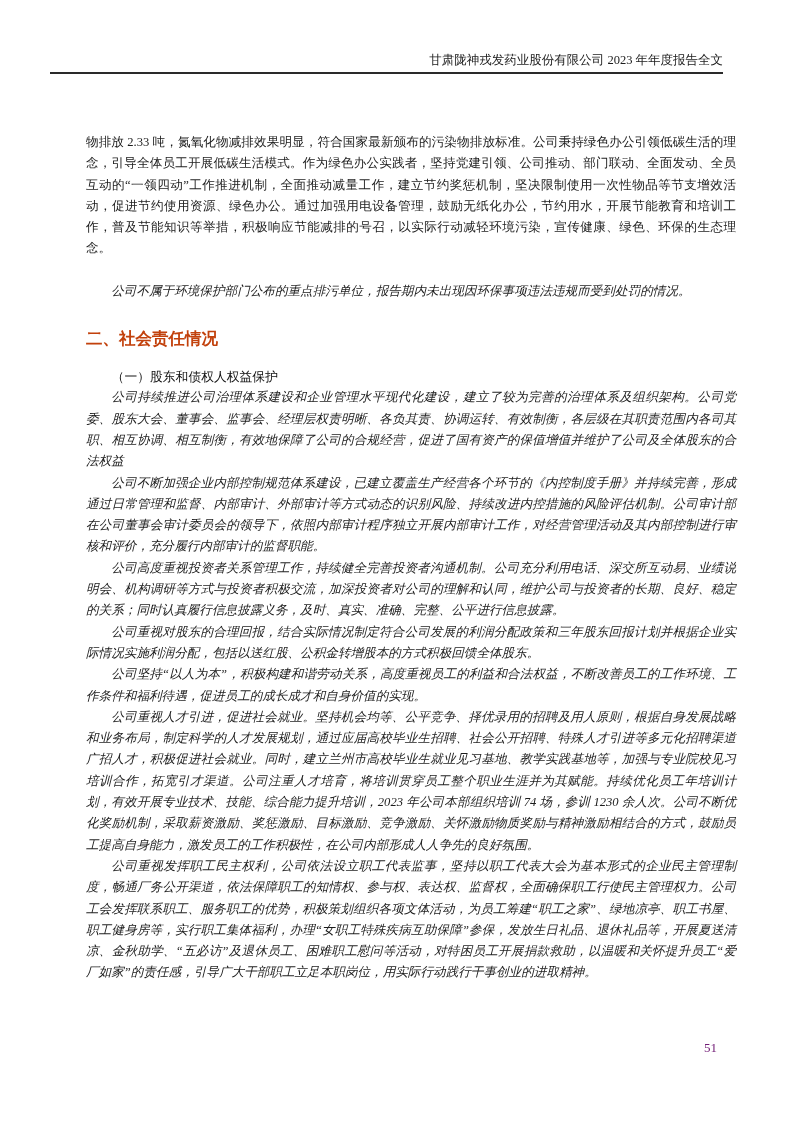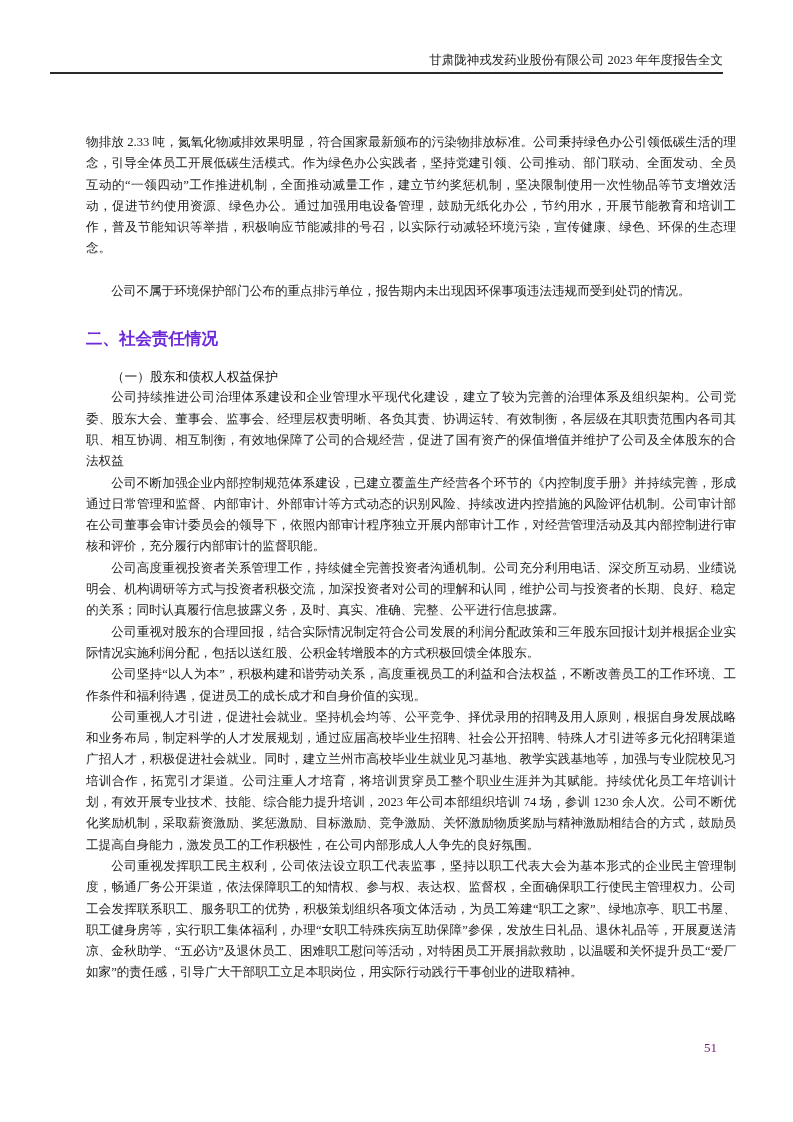--- a/index.html
+++ b/index.html
@@ -32,29 +32,29 @@
     margin-top: 36px;
   }
   .para {
     margin: 0;
     font-size: 12.6px;
     line-height: 21.3px;
     text-align: justify;
     text-justify: inter-ideograph;
     word-break: break-all;
   }
-  .indent { text-indent: 2em; }
+  .indent { text-indent: 2em; font-style: italic; }
   .sp-before { margin-top: 21px; }
   .h1 {
     margin: 25px 0 17px 0;
     font-family: "Liberation Sans", "DejaVu Sans", sans-serif;
     font-weight: bold;
     font-size: 16.5px;
     line-height: 22px;
-    color: #6d28d9;
+    color: #c2410c;
   }
   .h2 {
     margin: 0;
     font-family: "Liberation Sans", "DejaVu Sans", sans-serif;
     font-weight: normal;
     font-size: 12.8px;
     line-height: 21.3px;
     text-indent: 2em;
     color: #111;
   }

